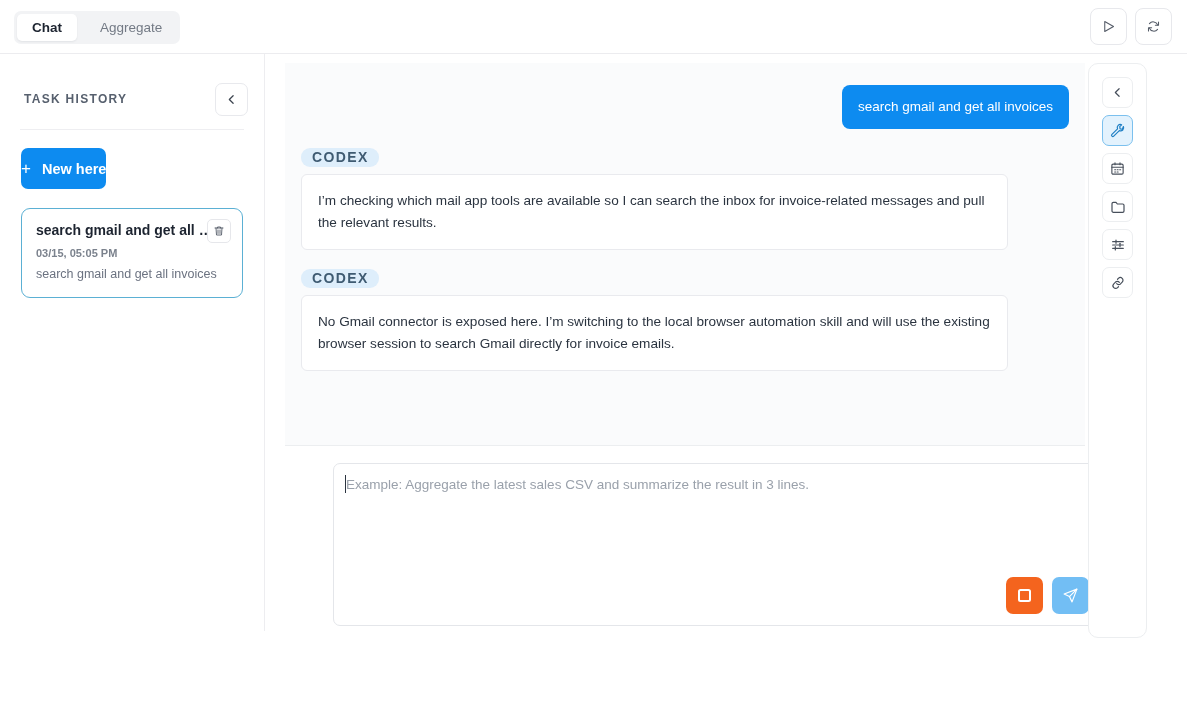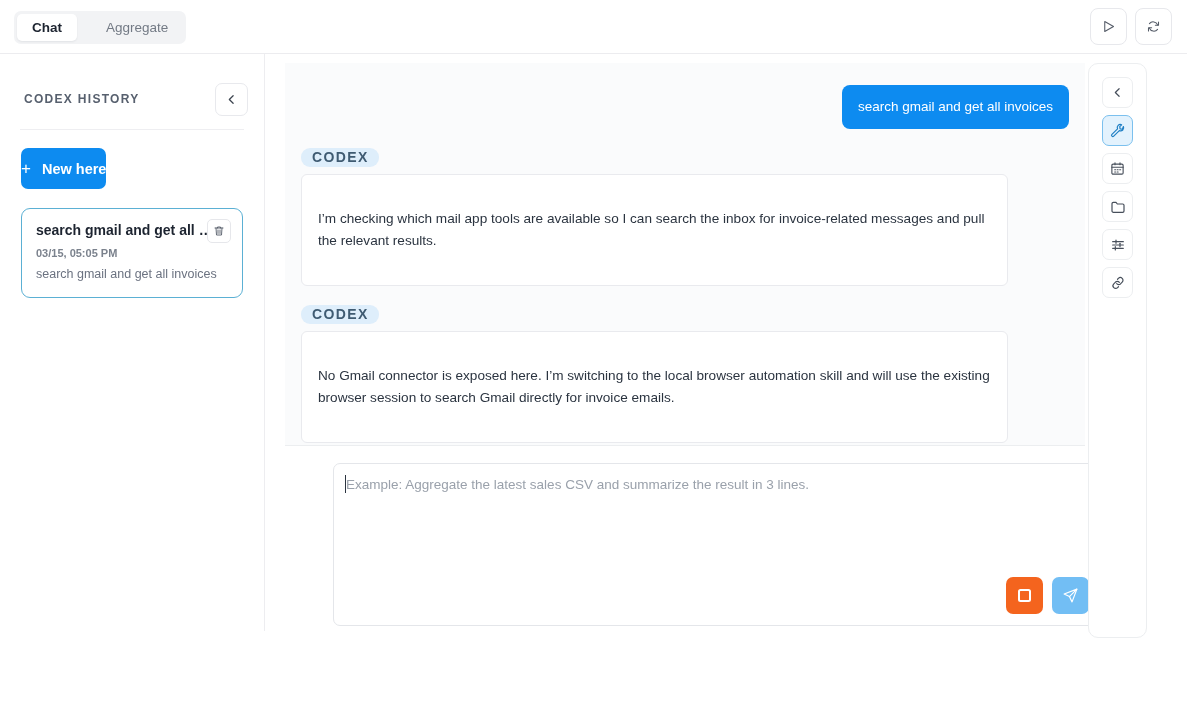--- a/index.html
+++ b/index.html
@@ -28,21 +28,21 @@
   }
 
   .tab-group {
     position: absolute;
     left: 14px;
     top: 11px;
     display: flex;
     background: #f2f3f5;
     border-radius: 7px;
     padding: 3px;
-    gap: 14px;
+    gap: 8px;
   }
 
   .tab {
     font-size: 13.5px;
     padding: 5px 15px;
     border-radius: 5px;
     color: #737a85;
     cursor: pointer;
     font-weight: 400;
     line-height: 17px;
@@ -236,21 +236,21 @@
     border-radius: 9px;
     padding: 3px 10px 3px 11px;
     line-height: 13px;
   }
 
   .agent-bubble {
     margin-top: 7px;
     background: #ffffff;
     border: 1px solid #e9eaee;
     border-radius: 6px;
-    padding: 33px 16px;
+    padding: 15px 16px;
     font-size: 13.6px;
     line-height: 22px;
     color: #2b3440;
     width: 707px;
   }
 
   
   .composer {
     position: absolute;
     left: 301px;
@@ -386,21 +386,21 @@
           <path d="M5.5 14.5A7.5 7.5 0 0 0 18.5 16.5"></path>
         </svg>
       </span>
     </button>
   </div>
 </div>
 
 <div class="sidebar">
 
   <div class="sidebar-head">
-    <span class="sidebar-title">CODEX HISTORY</span>
+    <span class="sidebar-title">TASK HISTORY</span>
     <button class="collapse-btn">
       <span>
         <svg width="13" height="13" viewBox="0 0 24 24" fill="none" stroke="currentColor" stroke-width="2.3" stroke-linecap="round" stroke-linejoin="round">
           <polyline points="15,5 8,12 15,19"></polyline>
         </svg>
       </span>
     </button>
   </div>
 
   <div class="sidebar-sep"></div>

